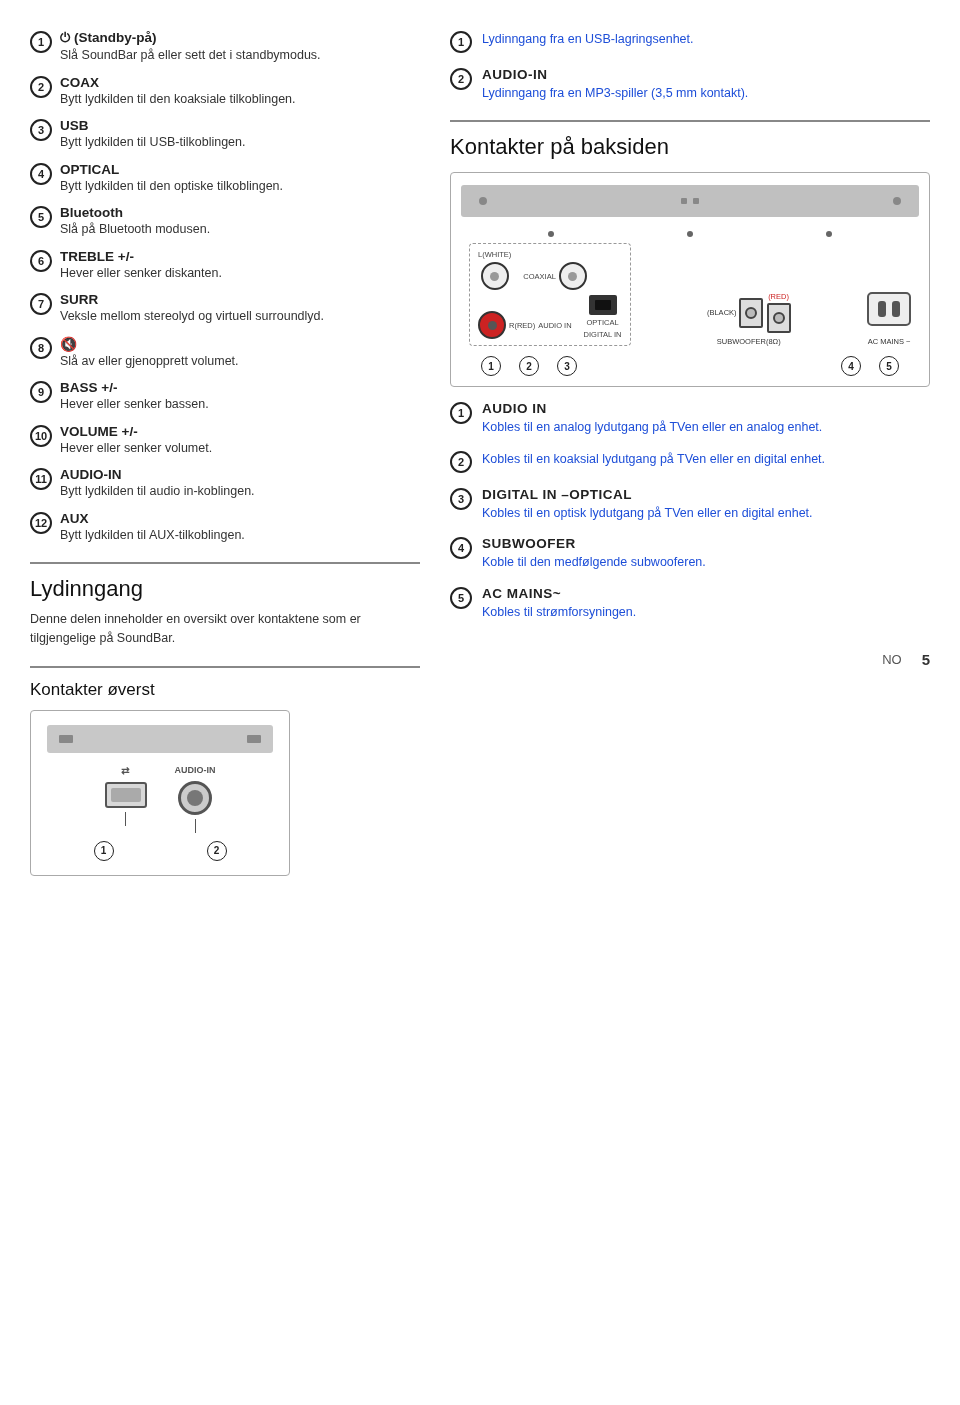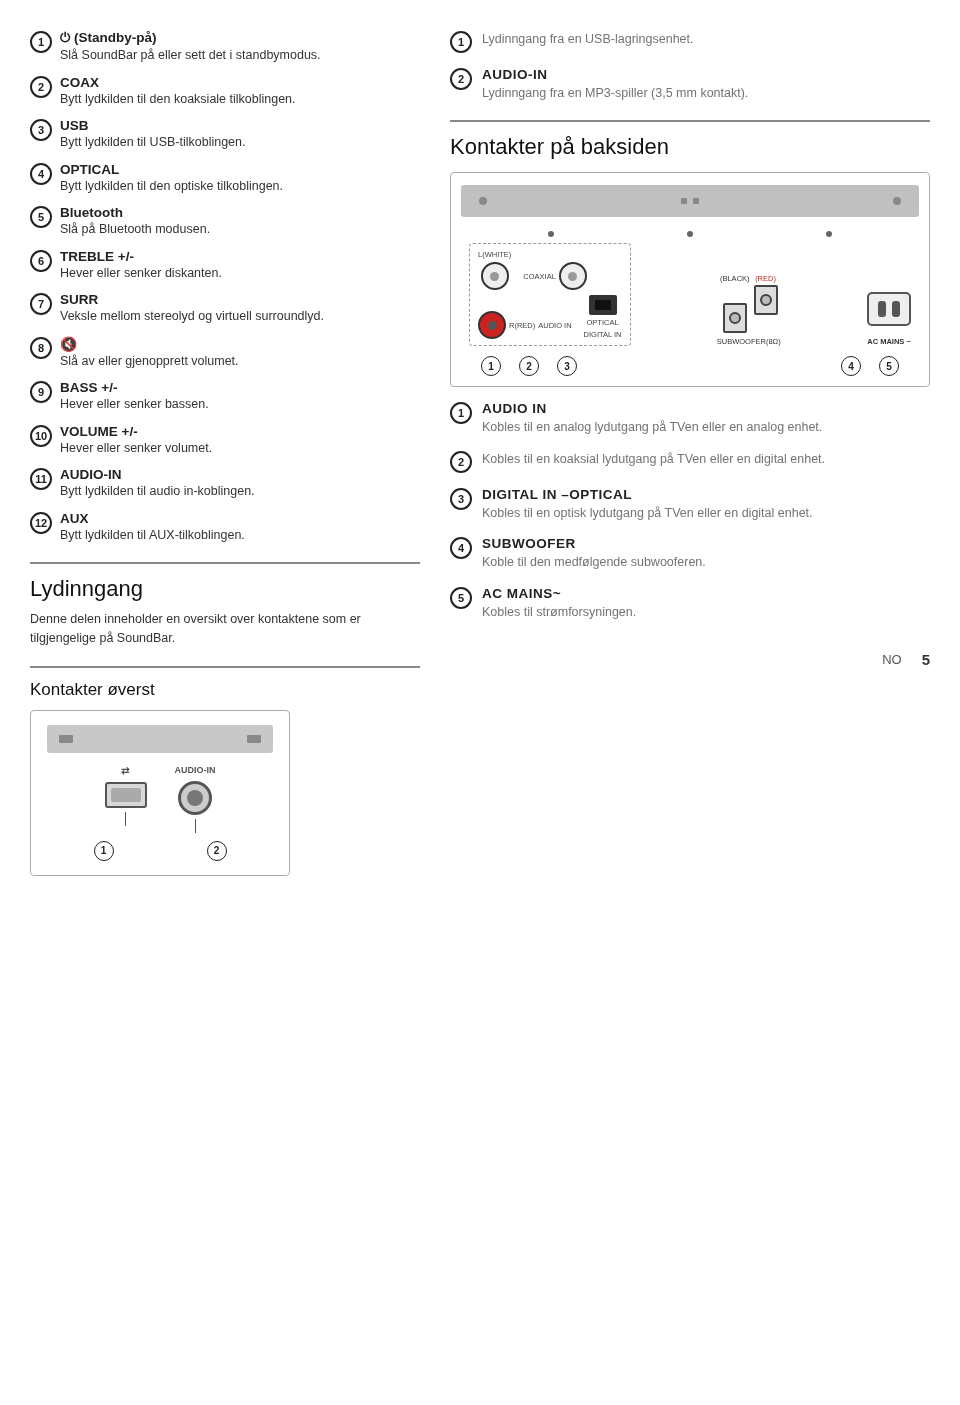--- a/index.html
+++ b/index.html
@@ -129,21 +129,21 @@
     .right-item-content { flex: 1; }
     .right-item-title {
       font-weight: bold;
       font-size: 13.5px;
       display: block;
       margin-bottom: 2px;
       letter-spacing: 0.5px;
     }
     .right-item-desc {
       font-size: 12.5px;
-      color: #737373;
+      color: #1d4ed8;
       line-height: 1.45;
     }
     
     .top-diagram-box {
       border: 1.5px solid #aaa;
       border-radius: 4px;
       padding: 14px 16px 14px 16px;
       background: #fff;
       width: 260px;
       position: relative;
@@ -393,38 +393,38 @@
               </div>
               <div style="font-size:7.5px;color:#444;text-align:center;">OPTICAL</div>
               <div style="font-size:7.5px;color:#444;text-align:center;">DIGITAL IN</div>
             </div>
           </div>
         </div>
 
         <div style="display:flex;flex-direction:column;align-items:center;gap:4px;">
           <div style="display:flex;flex-direction:row;gap:4px;">
 
-            <div style="display:flex;flex-direction:column;align-items:center;gap:20px;">
+            <div style="display:flex;flex-direction:row;align-items:center;gap:2px;">
               <div style="font-size:7.5px;color:#333;">(BLACK)</div>
               <div style="width:24px;height:30px;border:2px solid #444;background:#ddd;border-radius:2px;display:flex;align-items:center;justify-content:center;">
                 <div style="width:12px;height:12px;border-radius:50%;border:2px solid #444;background:#bbb;"></div>
               </div>
             </div>
 
             <div style="display:flex;flex-direction:column;align-items:center;gap:2px;">
               <div style="font-size:7.5px;color:#cc2222;">(RED)</div>
               <div style="width:24px;height:30px;border:2px solid #444;background:#ddd;border-radius:2px;display:flex;align-items:center;justify-content:center;">
                 <div style="width:12px;height:12px;border-radius:50%;border:2px solid #444;background:#bbb;"></div>
               </div>
             </div>
           </div>
           <div style="font-size:7.5px;color:#333;text-align:center;">SUBWOOFER(8Ω)</div>
         </div>
 
-        <div style="display:flex;flex-direction:column;align-items:center;gap:11px;font-weight:bold;">
+        <div style="display:flex;flex-direction:column;align-items:center;gap:11px;">
           <div style="width:44px;height:34px;border:2px solid #555;background:#eee;border-radius:5px;display:flex;align-items:center;justify-content:center;gap:6px;">
             <div style="width:8px;height:16px;background:#555;border-radius:3px;"></div>
             <div style="width:8px;height:16px;background:#555;border-radius:3px;"></div>
           </div>
           <div style="font-size:7.5px;color:#333;text-align:center;">AC MAINS ~</div>
         </div>
 
       </div>
 
       <div style="display:flex;flex-direction:row;justify-content:space-between;margin-top:10px;padding:0 20px;">

